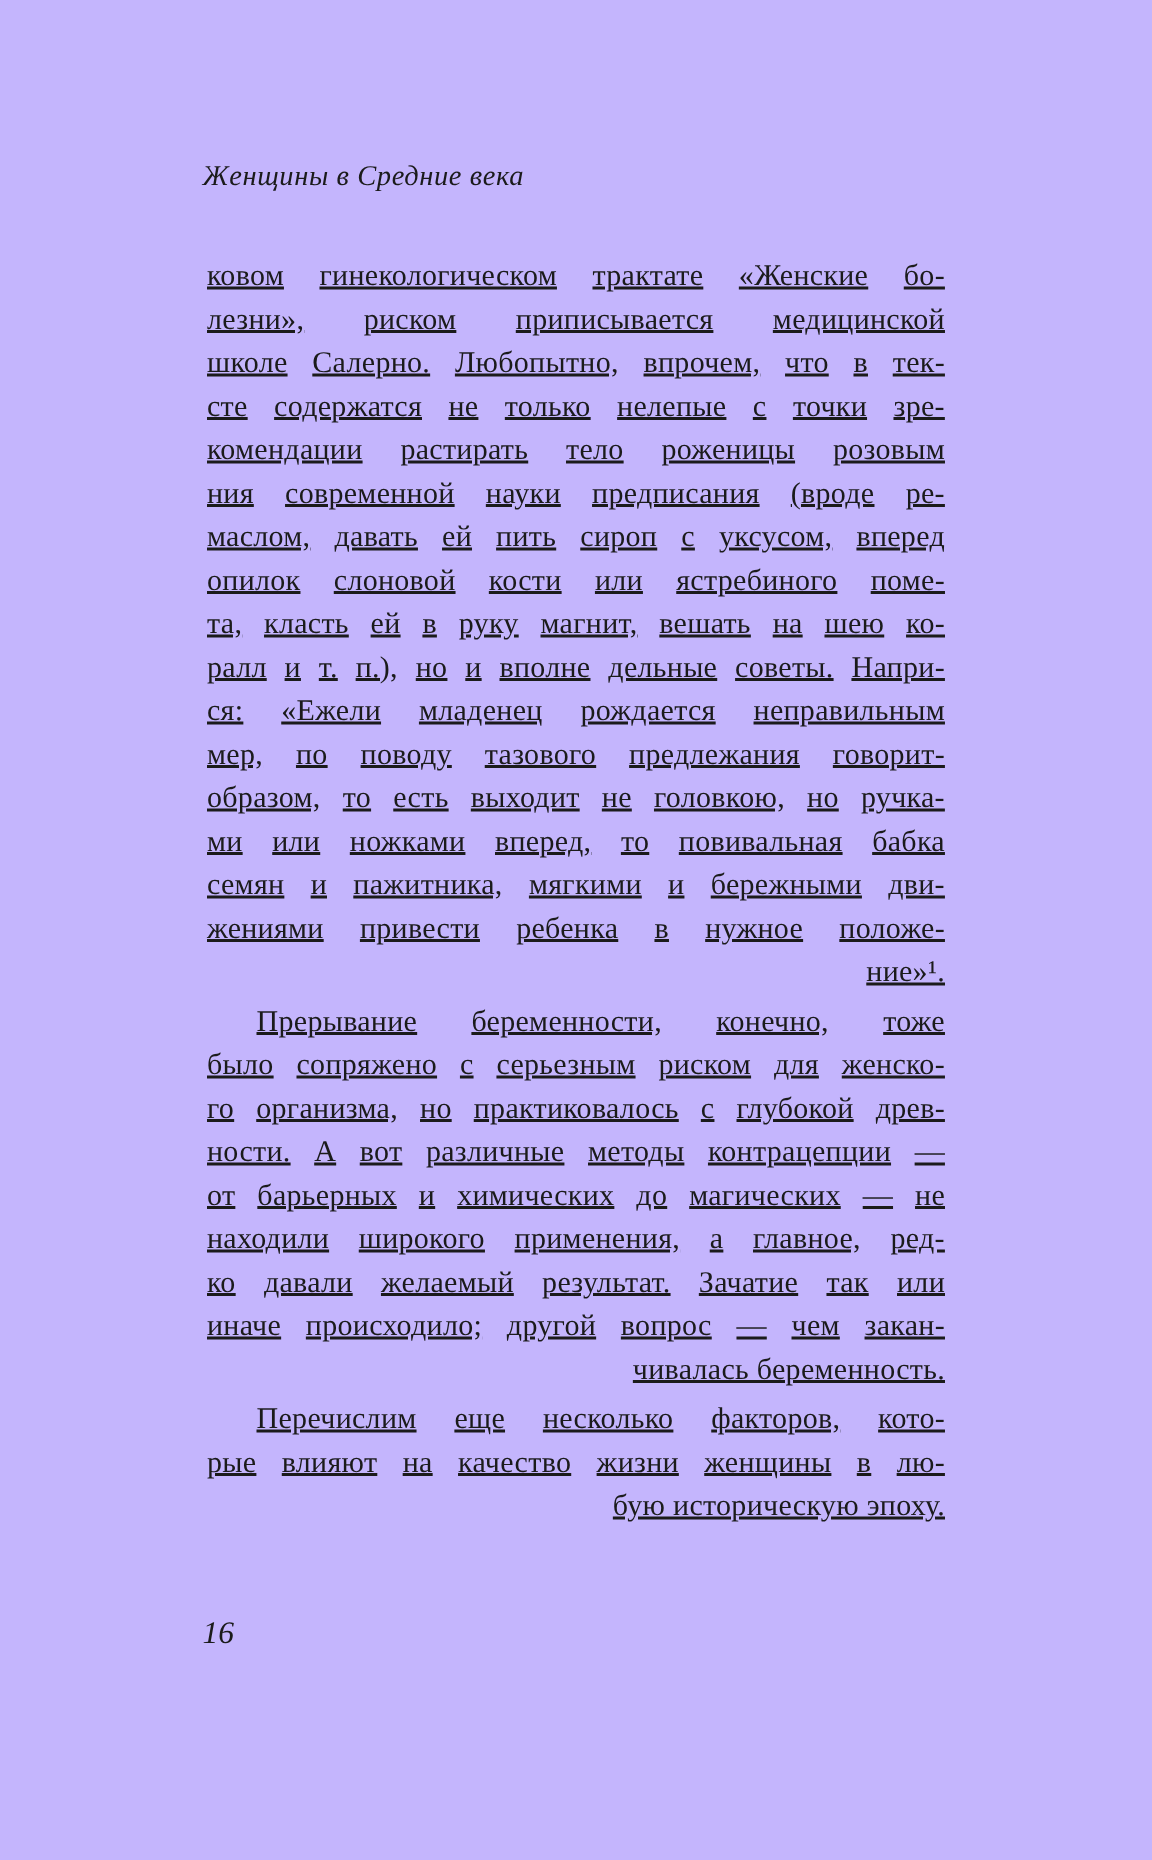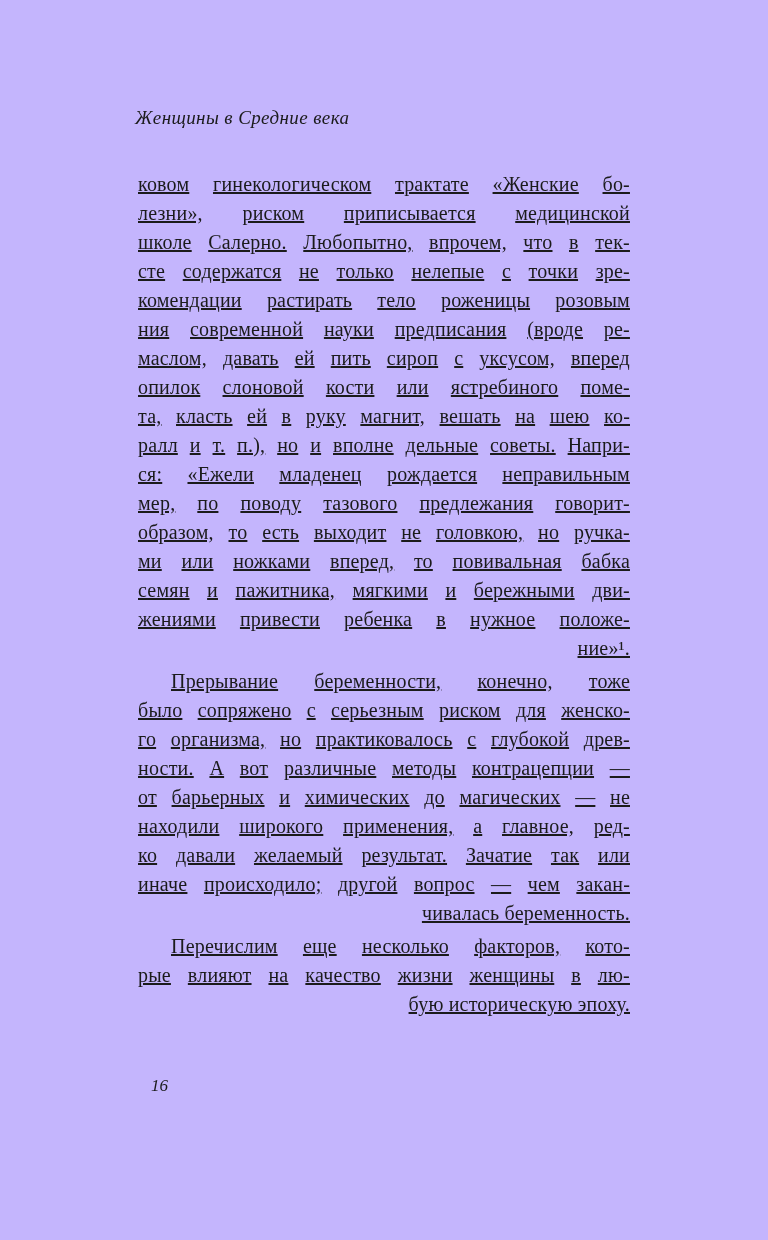--- a/index.html
+++ b/index.html
@@ -47,22 +47,21 @@
     text-align: right;
   }
   .line.indent {
     padding-left: 33px;
   }
   .page-number {
     position: absolute;
     left: 135px;
     top: 1076px;
     font-style: italic;
-    font-size: 17px;
-    margin-left: 16px;
+    font-size: 21px;
   }
 </style>
 </head>
 <body>
 
 <div class="page">
   <div class="running-header">Женщины в Средние века</div>
 
   <div class="text-block">
       <div class="paragraph">

